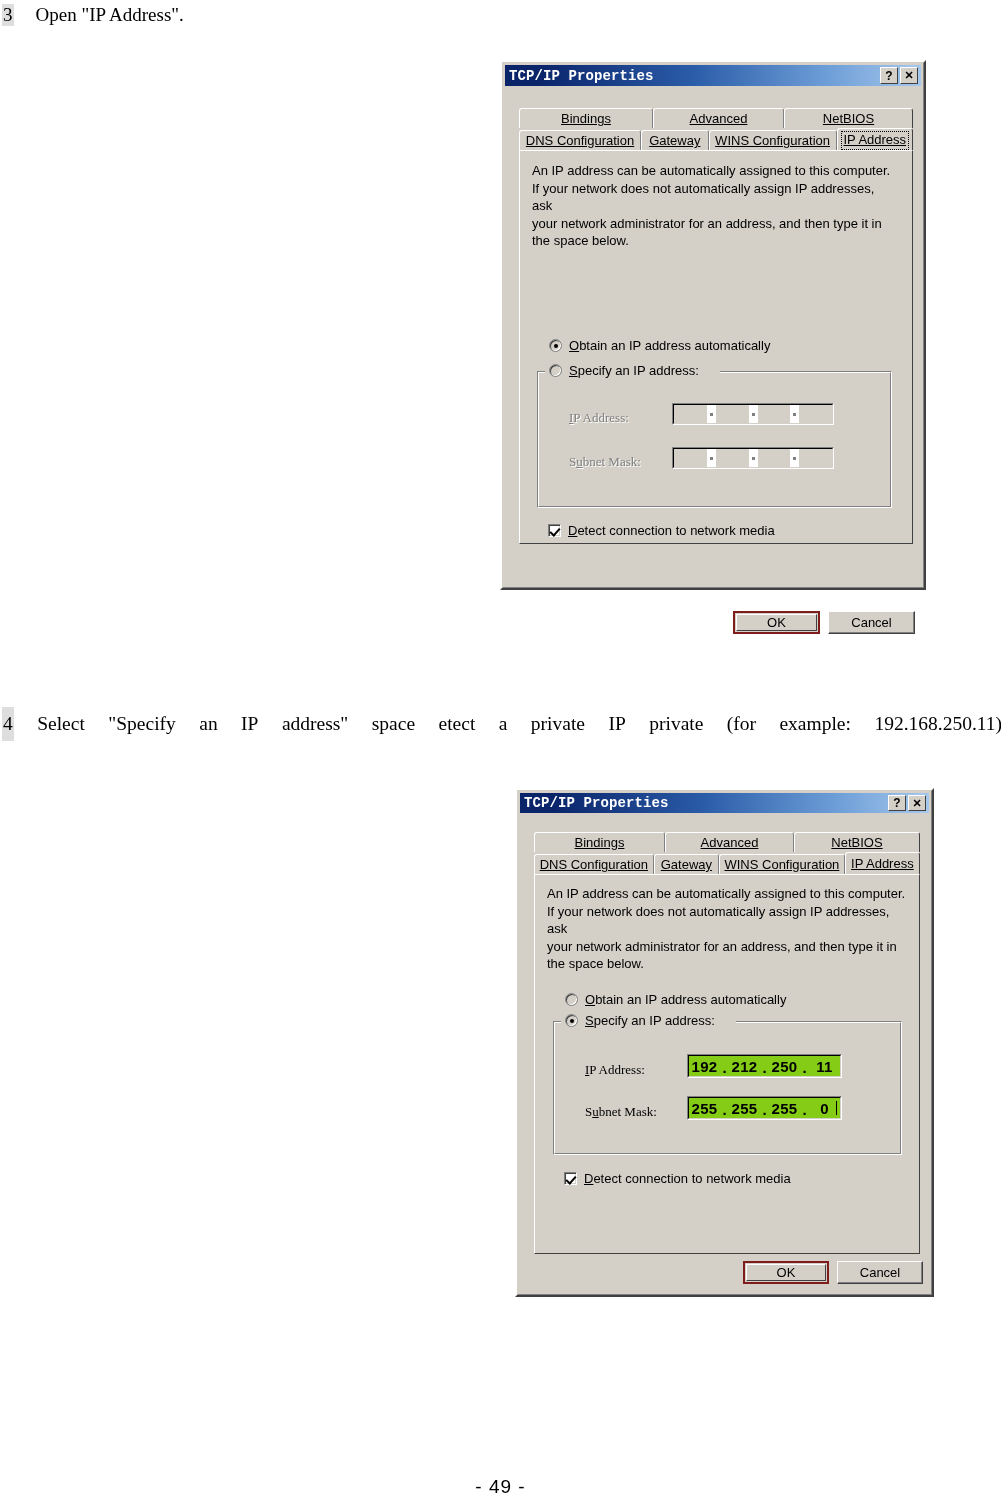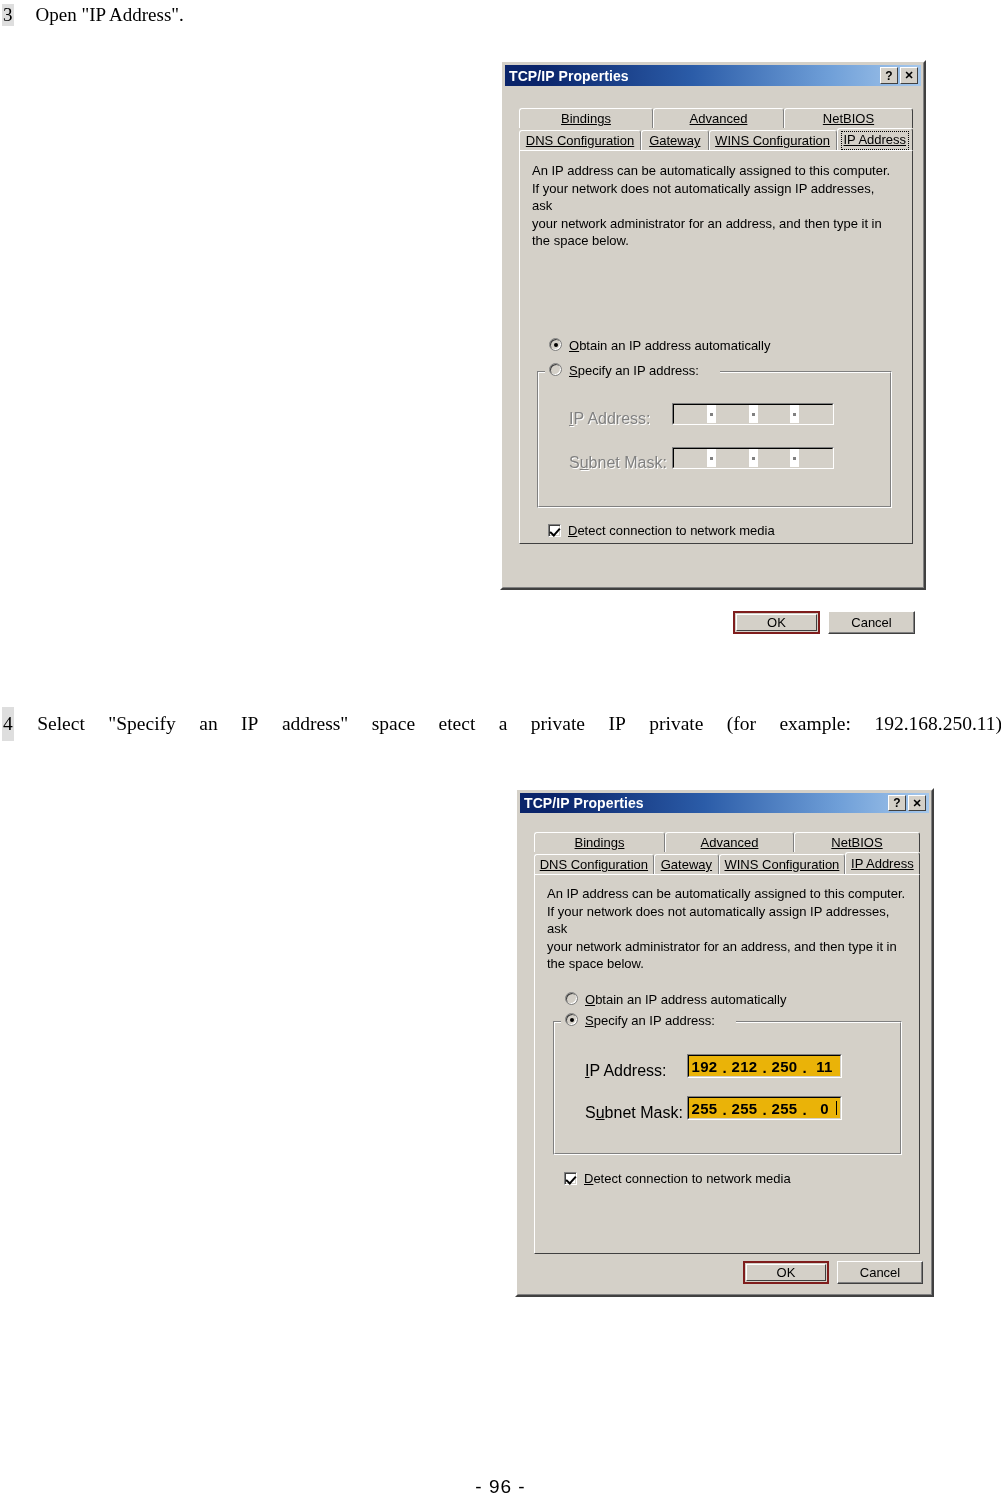--- a/index.html
+++ b/index.html
@@ -88,21 +88,21 @@
     position: absolute;
     left: 3px;
     right: 3px;
     top: 3px;
     height: 21px;
     background: linear-gradient(to right, #0a246a 0%, #0a246a 8%, #2b5ca8 45%, #6f9fd8 78%, #a6c8ec 100%);
     display: flex;
     align-items: center;
   }
   .titlebar .ttl {
-    font-family: Liberation Sans, sans-serif;
+    font-family: Liberation Mono, monospace;
     font-size: 14px;
     font-weight: bold;
     color: #ffffff;
     margin-left: 4px;
     letter-spacing: 0.1px;
   }
   .tb-btns {
     margin-left: auto;
     display: flex;
     gap: 2px;
@@ -180,20 +180,21 @@
     font-size: 13px;
     line-height: 17.5px;
     color: #000;
     white-space: pre-line;
   }
 
   
   .radio-row {
     position: absolute;
     display: flex;
+    align-items: center;
     gap: 7px;
     font-size: 13px;
     font-family: "Liberation Sans", sans-serif;
     white-space: nowrap;
   }
   .radio {
     width: 13px;
     height: 13px;
     border-radius: 50%;
     background: #d4d0c8;
@@ -229,22 +230,22 @@
     inset: 0;
     border-top: 1px solid #ffffff;
     border-left: 1px solid #ffffff;
     border-right: 1px solid #808080;
     border-bottom: 1px solid #808080;
     box-sizing: border-box;
   }
 
   .fld-label {
     position: absolute;
-    font-family: Liberation Sans, sans-serif;
-    font-size: 16px;
+    font-family: Liberation Serif, serif;
+    font-size: 13px;
     white-space: nowrap;
   }
   .fld-label.dis { color: #808080; text-shadow: 1px 1px 0 #ffffff; }
 
   
   .ipbox {
     position: absolute;
     box-sizing: border-box;
     border-top: 1.5px solid #808080;
     border-left: 1.5px solid #808080;
@@ -258,21 +259,21 @@
     flex: 1 1 auto;
     border-top: 1px solid #000000;
     border-left: 1px solid #000000;
     border-right: 1px solid #d4d0c8;
     border-bottom: 1px solid #d4d0c8;
     display: flex;
     align-items: center;
     box-sizing: border-box;
   }
   .ipbox.dis .inner { background: #d4d0c8; }
-  .ipbox.en .inner { background: #eab308; }
+  .ipbox.en .inner { background: #84cc16; }
 
   .ipseg {
     flex: 1 1 0;
     text-align: center;
     font-family: "Liberation Sans", sans-serif;
     font-size: 15px;
     font-weight: bold;
     color: #000;
     letter-spacing: 0.3px;
   }
@@ -620,13 +621,13 @@
   <div class="btn default" style="left:226px; top:471px; width:86px; height:23px;">
     <div class="bin2"></div>
     <span class="lbl">OK</span>
   </div>
   <div class="btn" style="left:320px; top:471px; width:86px; height:23px;">
     <div class="bin"></div>
     <span class="lbl">Cancel</span>
   </div>
 </div>
 
-<div class="footer">- 96 -</div>
+<div class="footer">- 49 -</div>
 
 </body></html>

